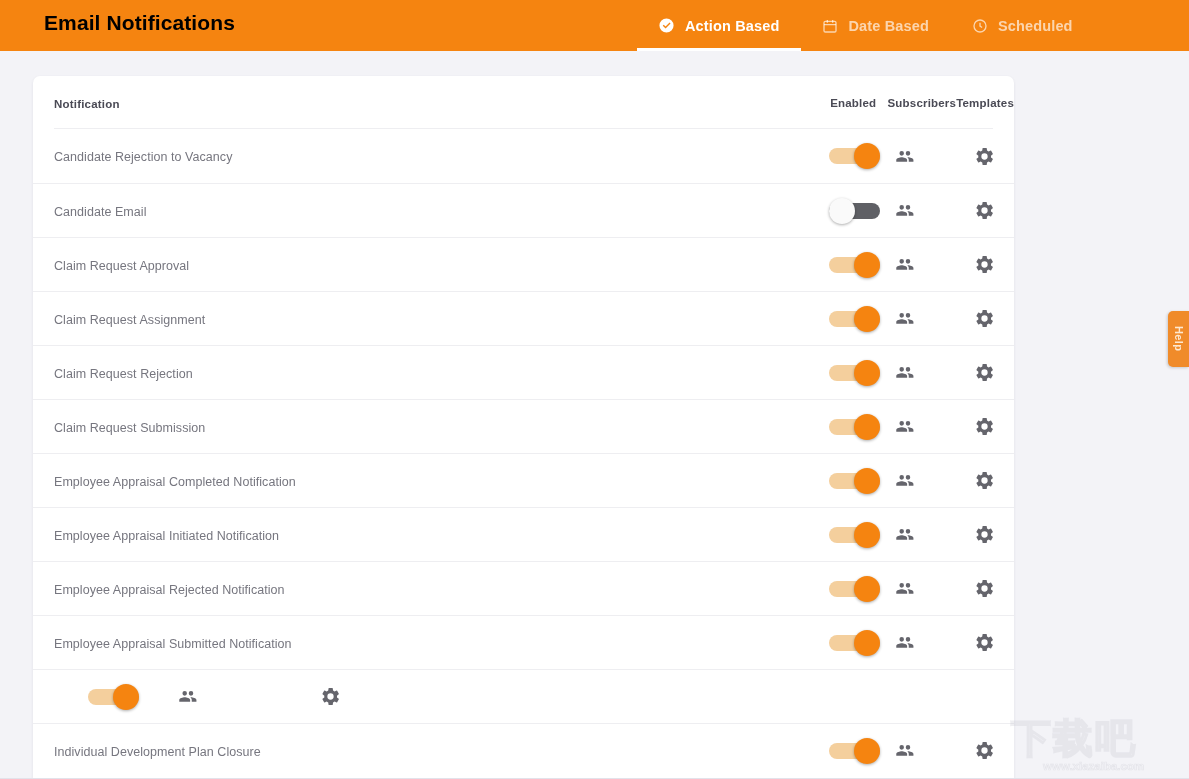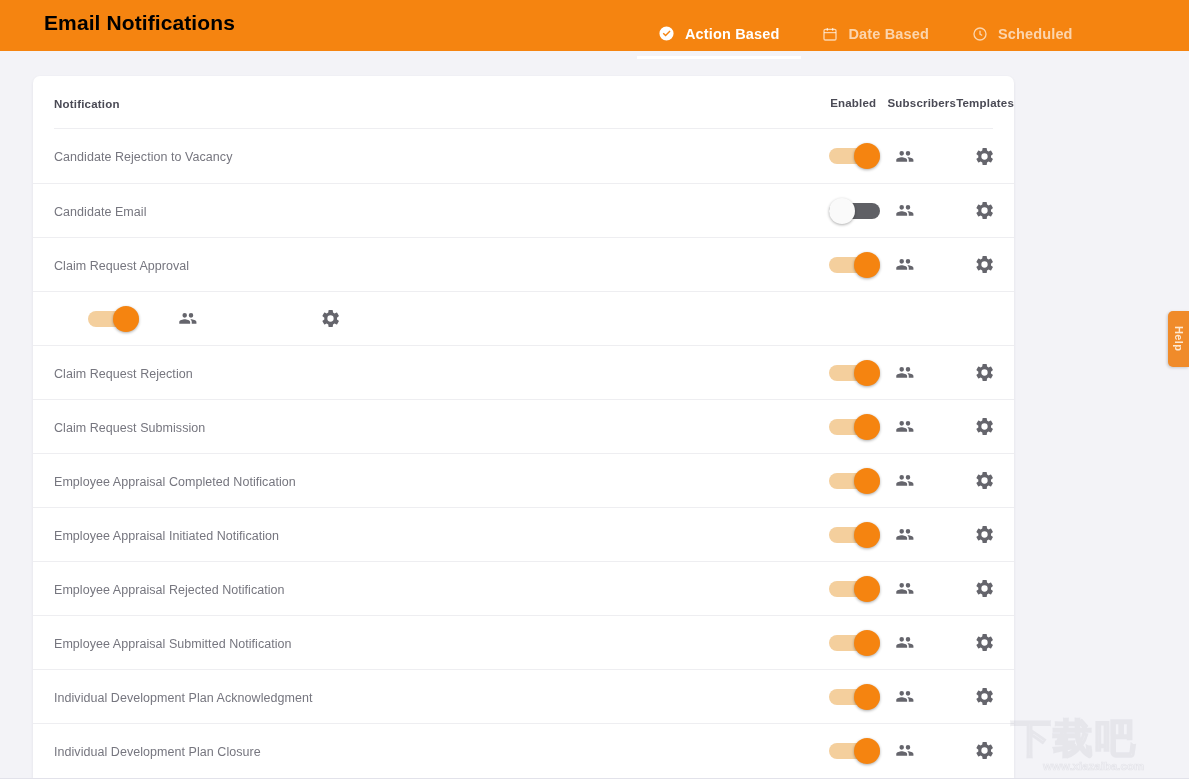--- a/index.html
+++ b/index.html
@@ -34,21 +34,21 @@
     font-size: 21px;
     font-weight: bold;
     color: #000000;
     letter-spacing: .1px;
     white-space: nowrap;
   }
 
   #tabs {
     position: absolute;
     left: 637px;
-    top: 8px;
+    top: 0;
     height: 51px;
     display: flex;
     align-items: center;
   }
 
   .tab {
     height: 51px;
     display: flex;
     align-items: center;
     gap: 10px;
@@ -357,20 +357,21 @@
         </div>
         <div class="col-templates">
           <div class="icon-btn">
             <svg width="21" height="21" viewBox="0 0 24 24" fill="currentColor">
               <path d="M19.4 13a7.8 7.8 0 0 0 .06-1 7.8 7.8 0 0 0-.07-1l2.02-1.58a.48.48 0 0 0 .12-.61l-1.92-3.32a.48.48 0 0 0-.58-.22l-2.39.96a7 7 0 0 0-1.72-1l-.36-2.54a.47.47 0 0 0-.47-.4h-3.84a.47.47 0 0 0-.47.4l-.36 2.54a7.3 7.3 0 0 0-1.72 1l-2.39-.96a.47.47 0 0 0-.58.22L2.81 8.81a.47.47 0 0 0 .12.61L4.95 11a7.93 7.93 0 0 0 0 2l-2.02 1.58a.48.48 0 0 0-.12.61l1.92 3.32c.12.22.38.3.58.22l2.39-.96c.5.39 1.05.71 1.72 1l.36 2.54c.04.23.23.4.47.4h3.84c.24 0 .43-.17.47-.4l.36-2.54a7.4 7.4 0 0 0 1.72-1l2.39.96c.22.08.46 0 .58-.22l1.92-3.32a.48.48 0 0 0-.12-.61L19.4 13zM12 15.6A3.6 3.6 0 1 1 12 8.4a3.6 3.6 0 0 1 0 7.2z"></path>
             </svg>
           </div>
         </div>
       </div>
       <div class="row">
+        <div class="col-name"><span class="cell-name">Claim Request Assignment</span></div>
         <div class="col-enabled">
           <div class="switch on">
             <span class="track"></span>
             <span class="knob"></span>
           </div>
         </div>
         <div class="col-subs">
           <div class="icon-btn">
             <svg width="21" height="21" viewBox="0 0 24 24" fill="currentColor">
               <path d="M16 11a2.6 2.6 0 1 0 0-5.2A2.6 2.6 0 0 0 16 11zm-7.2 0A2.6 2.6 0 1 0 8.8 5.8 2.6 2.6 0 0 0 8.8 11zm0 1.9c-2.06 0-6.2 1.04-6.2 3.1V18h12.4v-2c0-2.06-4.14-3.1-6.2-3.1zm7.2 0c-.26 0-.55.02-.86.05 1.02.74 1.73 1.74 1.73 3.05V18h5.33v-2c0-2.06-4.14-3.1-6.2-3.1z"></path>
@@ -517,21 +518,20 @@
         </div>
         <div class="col-templates">
           <div class="icon-btn">
             <svg width="21" height="21" viewBox="0 0 24 24" fill="currentColor">
               <path d="M19.4 13a7.8 7.8 0 0 0 .06-1 7.8 7.8 0 0 0-.07-1l2.02-1.58a.48.48 0 0 0 .12-.61l-1.92-3.32a.48.48 0 0 0-.58-.22l-2.39.96a7 7 0 0 0-1.72-1l-.36-2.54a.47.47 0 0 0-.47-.4h-3.84a.47.47 0 0 0-.47.4l-.36 2.54a7.3 7.3 0 0 0-1.72 1l-2.39-.96a.47.47 0 0 0-.58.22L2.81 8.81a.47.47 0 0 0 .12.61L4.95 11a7.93 7.93 0 0 0 0 2l-2.02 1.58a.48.48 0 0 0-.12.61l1.92 3.32c.12.22.38.3.58.22l2.39-.96c.5.39 1.05.71 1.72 1l.36 2.54c.04.23.23.4.47.4h3.84c.24 0 .43-.17.47-.4l.36-2.54a7.4 7.4 0 0 0 1.72-1l2.39.96c.22.08.46 0 .58-.22l1.92-3.32a.48.48 0 0 0-.12-.61L19.4 13zM12 15.6A3.6 3.6 0 1 1 12 8.4a3.6 3.6 0 0 1 0 7.2z"></path>
             </svg>
           </div>
         </div>
       </div>
       <div class="row">
-        <div class="col-name"><span class="cell-name">Individual Development Plan Acknowledgment</span></div>
         <div class="col-enabled">
           <div class="switch on">
             <span class="track"></span>
             <span class="knob"></span>
           </div>
         </div>
         <div class="col-subs">
           <div class="icon-btn">
             <svg width="21" height="21" viewBox="0 0 24 24" fill="currentColor">
               <path d="M16 11a2.6 2.6 0 1 0 0-5.2A2.6 2.6 0 0 0 16 11zm-7.2 0A2.6 2.6 0 1 0 8.8 5.8 2.6 2.6 0 0 0 8.8 11zm0 1.9c-2.06 0-6.2 1.04-6.2 3.1V18h12.4v-2c0-2.06-4.14-3.1-6.2-3.1zm7.2 0c-.26 0-.55.02-.86.05 1.02.74 1.73 1.74 1.73 3.05V18h5.33v-2c0-2.06-4.14-3.1-6.2-3.1z"></path>

